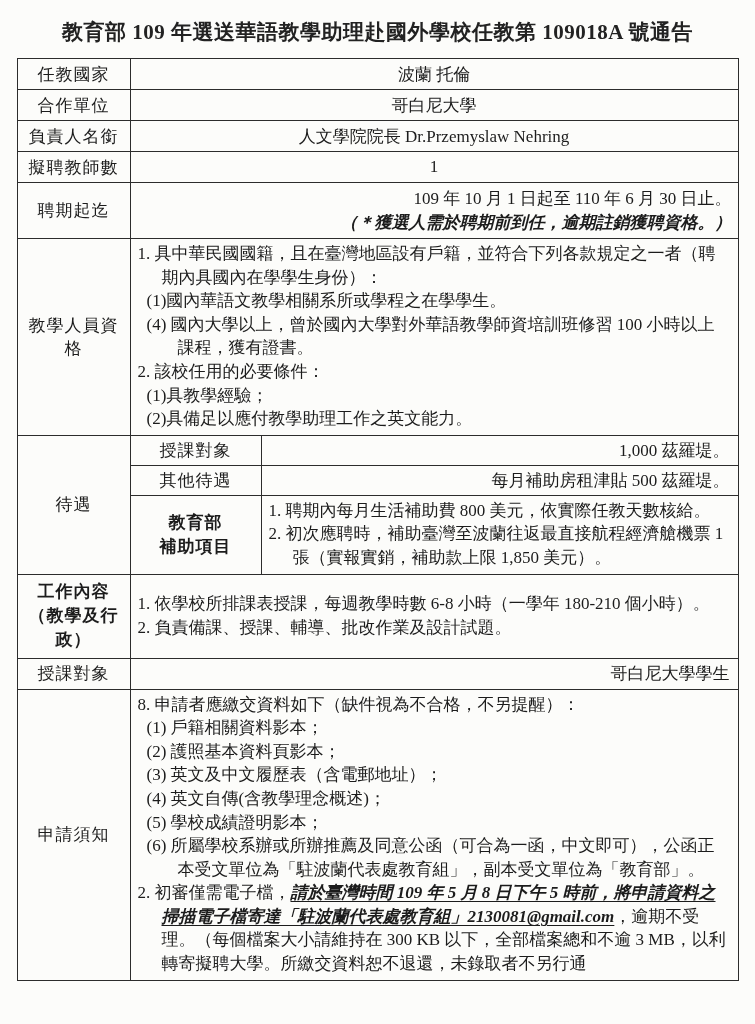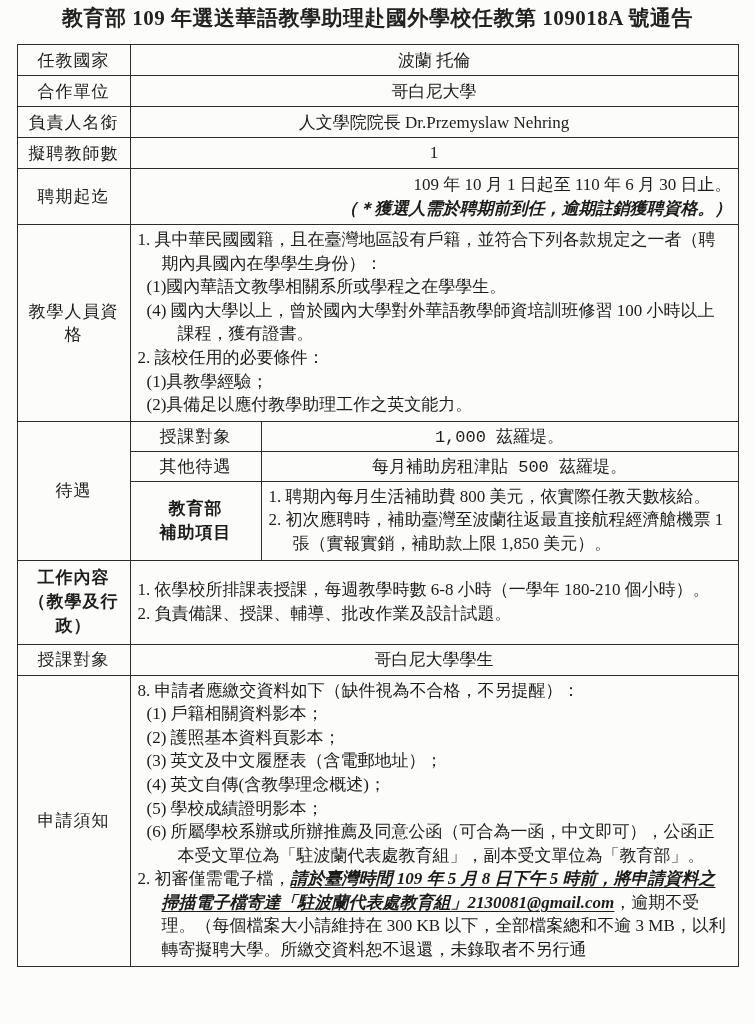--- a/index.html
+++ b/index.html
@@ -5,21 +5,21 @@
   * { box-sizing: border-box; margin: 0; padding: 0; }
   html, body {
     width: 755px;
     background: #fcfcfa;
     color: #1c1c1c;
     font-family: "Liberation Serif", "DejaVu Serif", serif;
   }
   .page {
     width: 755px;
     min-height: 1024px;
-    padding-top: 4px;
+    padding-top: 18px;
   }
   .doc-title {
     text-align: center;
     font-size: 21px;
     font-weight: bold;
     letter-spacing: 0.5px;
     color: #222;
     margin-bottom: 12px;
   }
   table.doc-table {
@@ -37,23 +37,22 @@
   td.lbl {
     text-align: center;
     padding: 2px 3px;
     letter-spacing: 1px;
   }
   td.val-center {
     text-align: center;
     padding: 2px 6px;
   }
   td.val-left {
-    text-align: center;
+    text-align: right;
     padding: 2px 8px;
-    font-family: Liberation Mono, monospace;
   }
   td.content {
     vertical-align: top;
     text-align: left;
     padding: 3px 7px 4px 7px;
     line-height: 23.6px;
   }
   tr.r-simple td { height: 31px; }
   tr.r-period td { height: 56px; }
   tr.r-sub td { height: 30px; }

